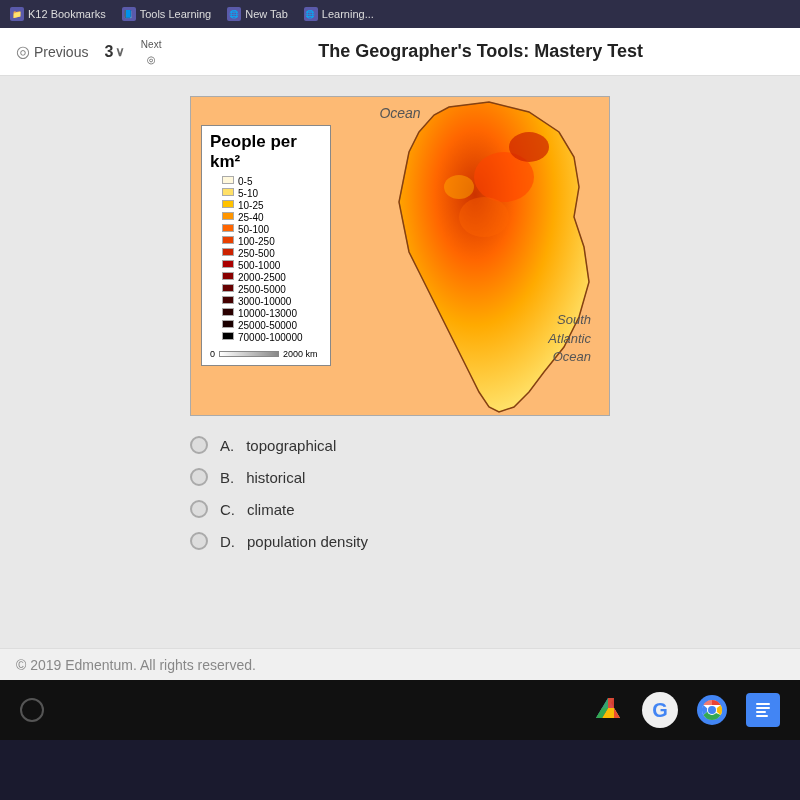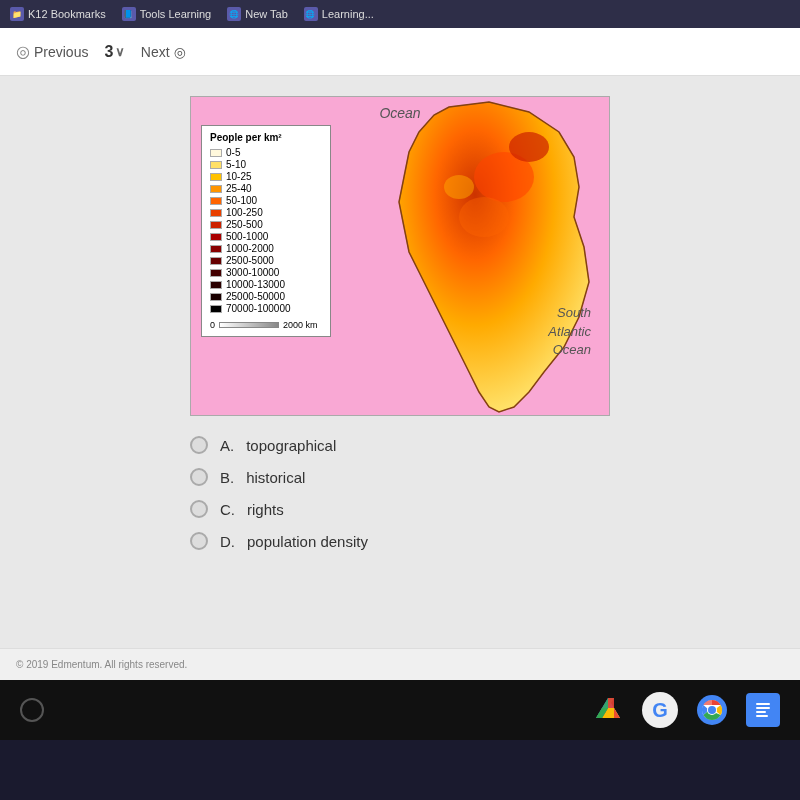--- a/index.html
+++ b/index.html
@@ -76,22 +76,23 @@
       font-size: 16px;
       font-weight: bold;
       color: #333;
     }
 
     .nav-next {
       display: flex;
       align-items: center;
       gap: 4px;
       color: #555;
-      font-size: 14px;
+      font-size: 10px;
       cursor: pointer;
+      flex-direction: column;
     }
 
     .page-title {
       flex: 1;
       text-align: center;
       font-size: 18px;
       font-weight: bold;
       color: #222;
     }
 
@@ -102,21 +103,21 @@
       height: calc(800px - 60px - 28px - 48px - 60px - 32px);
       display: flex;
       flex-direction: column;
       align-items: center;
       padding: 20px;
       overflow-y: auto;
     }
 
     
     .map-container {
-      background: #f9a8d4;
+      background: #fdba74;
       width: 420px;
       height: 320px;
       position: relative;
       border: 1px solid #aaa;
       margin-bottom: 20px;
     }
 
     .ocean-label-top {
       position: absolute;
       top: 8px;
@@ -134,30 +135,30 @@
       left: 10px;
       background: white;
       border: 1px solid #888;
       padding: 6px 8px;
       font-size: 10px;
       width: 130px;
     }
 
     .legend-title {
       font-weight: bold;
-      font-size: 10px;
+      font-size: 17px;
       margin-bottom: 4px;
     }
 
     .legend-item {
       display: flex;
-      align-items: center;
       gap: 4px;
       margin-bottom: 1px;
       font-size: 10px;
+      margin-left: 12px;
     }
 
     .legend-color {
       width: 12px;
       height: 8px;
       flex-shrink: 0;
     }
 
     .legend-scale {
       margin-top: 6px;
@@ -178,21 +179,21 @@
     .map-svg {
       position: absolute;
       top: 0;
       right: 0;
       width: 280px;
       height: 320px;
     }
 
     .south-atlantic-label {
       position: absolute;
-      bottom: 56px;
+      bottom: 49px;
       right: 18px;
       font-style: italic;
       font-size: 13px;
       color: #555;
       text-align: right;
       line-height: 1.4;
     }
 
     
     .answers {
@@ -218,21 +219,21 @@
       flex-shrink: 0;
     }
 
     
     .footer {
       background: #f0f0f0;
       height: 32px;
       display: flex;
       align-items: center;
       padding: 0 16px;
-      font-size: 10px;
+      font-size: 14px;
       color: #888;
       border-top: 1px solid #ddd;
     }
 
     
     .taskbar {
       background: #111;
       height: 60px;
       width: 100%;
       display: flex;
@@ -298,20 +299,21 @@
     <span>Previous</span>
   </div>
   <div class="nav-number">
     <span>3</span>
     <span style="font-size:13px; color:#666;">∨</span>
   </div>
   <div class="nav-next">
     <span>Next</span>
     <span style="color:#555;">◎</span>
   </div>
+  <div class="page-title">The Geographer's Tools: Mastery Test</div>
 </div>
 
 <div class="main-content">
 
   <div class="map-container">
     <div class="ocean-label-top">Ocean</div>
 
     <div class="legend">
       <div class="legend-title">People per km²</div>
       <div id="legend-items-container">
@@ -342,21 +344,21 @@
           <div class="legend-item">
             <div class="legend-color" style="background:#cc2200; border: 1px solid #aaa;"></div>
             <span>250-500</span>
           </div>
           <div class="legend-item">
             <div class="legend-color" style="background:#aa0000; border: 1px solid #aaa;"></div>
             <span>500-1000</span>
           </div>
           <div class="legend-item">
             <div class="legend-color" style="background:#880000; border: 1px solid #aaa;"></div>
-            <span>1000-2000</span>
+            <span>2000-2500</span>
           </div>
           <div class="legend-item">
             <div class="legend-color" style="background:#660000; border: 1px solid #aaa;"></div>
             <span>2500-5000</span>
           </div>
           <div class="legend-item">
             <div class="legend-color" style="background:#440000; border: 1px solid #aaa;"></div>
             <span>3000-10000</span>
           </div>
           <div class="legend-item">
@@ -414,21 +416,21 @@
       <span>topographical</span>
     </div>
         <div class="answer-option">
       <div class="radio-circle"></div>
       <span style="font-weight:normal;">B.</span>
       <span>historical</span>
     </div>
         <div class="answer-option">
       <div class="radio-circle"></div>
       <span style="font-weight:normal;">C.</span>
-      <span>rights</span>
+      <span>climate</span>
     </div>
         <div class="answer-option">
       <div class="radio-circle"></div>
       <span style="font-weight:normal;">D.</span>
       <span>population density</span>
     </div>
       </div>
   </div>
 
 </div>

